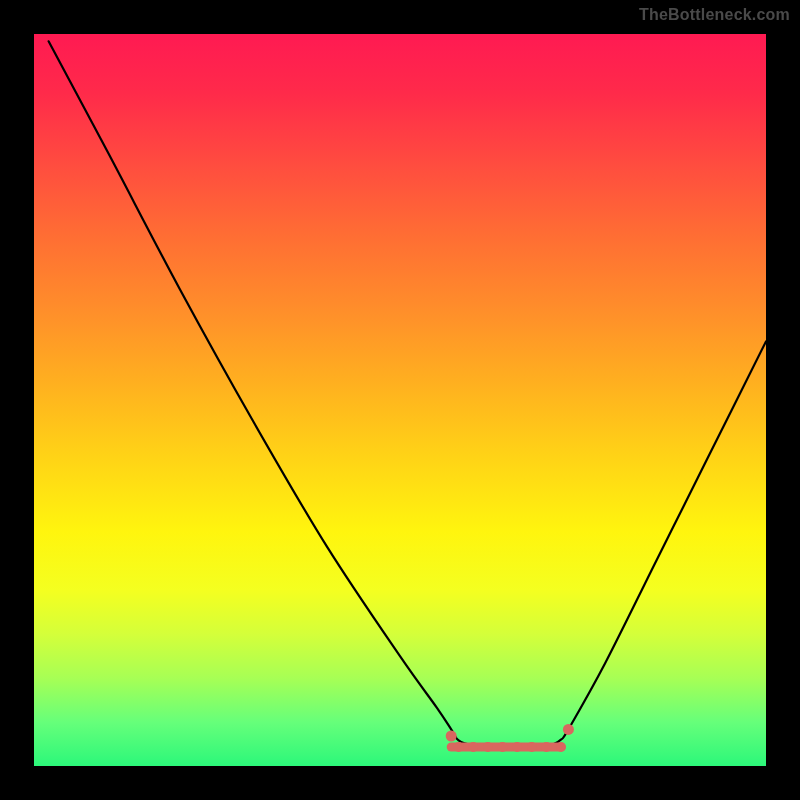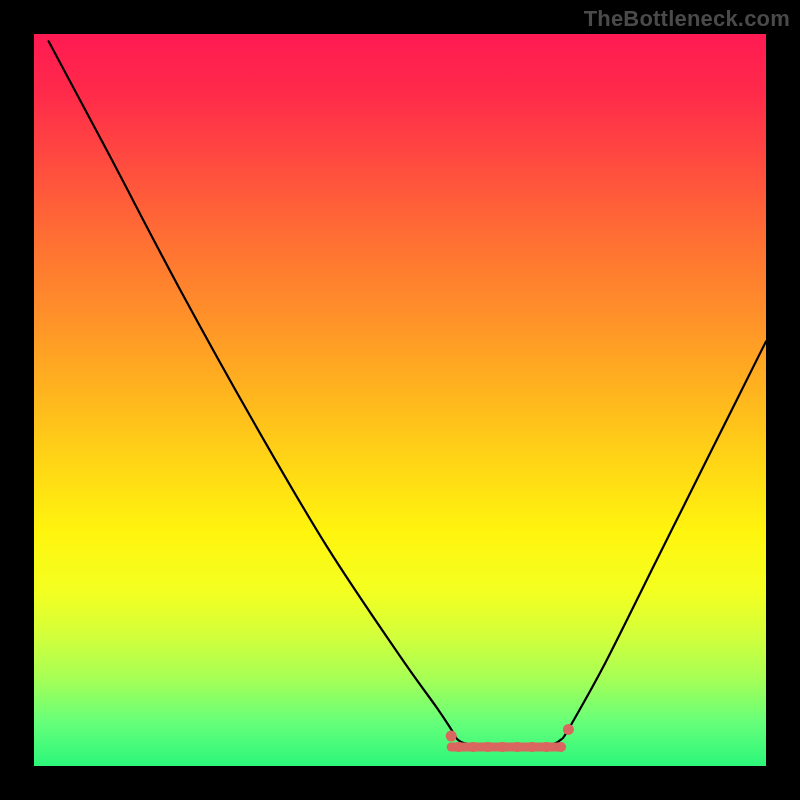--- a/index.html
+++ b/index.html
@@ -22,21 +22,21 @@
       #d4ff3a 82%,
       #a7ff55 88%,
       #66ff7a 94%,
       #2cf77a 100%);
   }
   .plot svg { position: absolute; left: 0; top: 0; width: 732px; height: 732px; overflow: visible; }
   .watermark {
     position: absolute;
     top: 6px; right: 10px;
     color: #4a4a4a;
-    font-size: 22px;
+    font-size: 16px;
     font-weight: 600;
     letter-spacing: 0.2px;
     margin-left: 17px;
   }
 </style>
 </head>
 <body>
 <div class="frame">
   <div class="plot">
     <svg viewBox="0 0 732 732">

